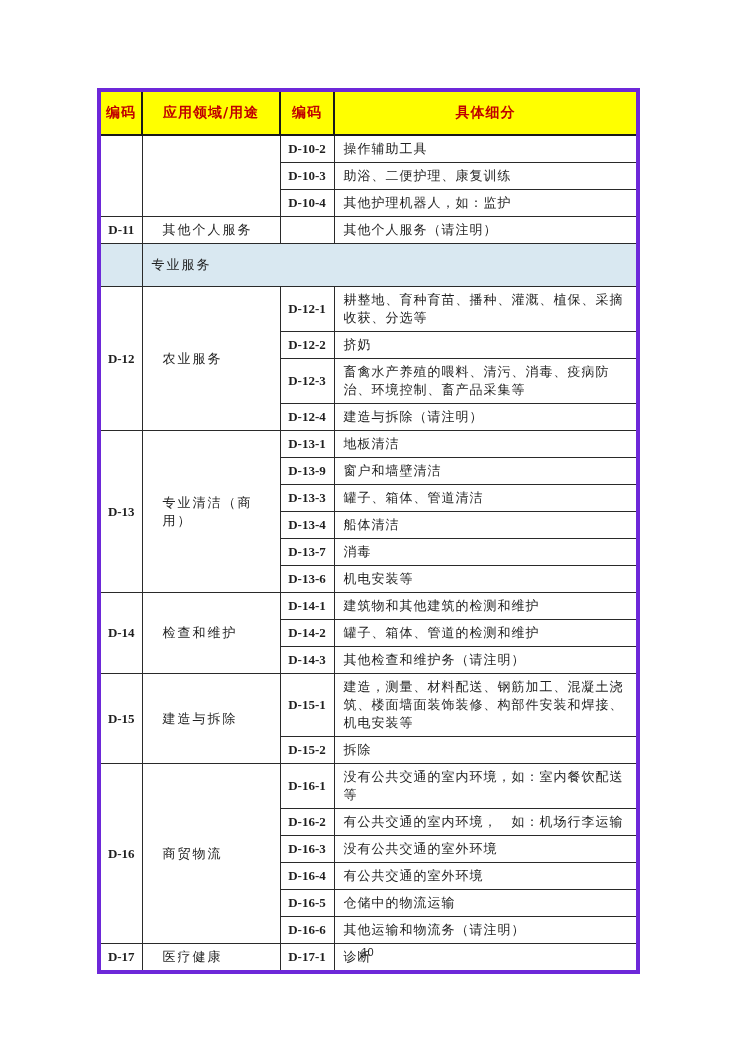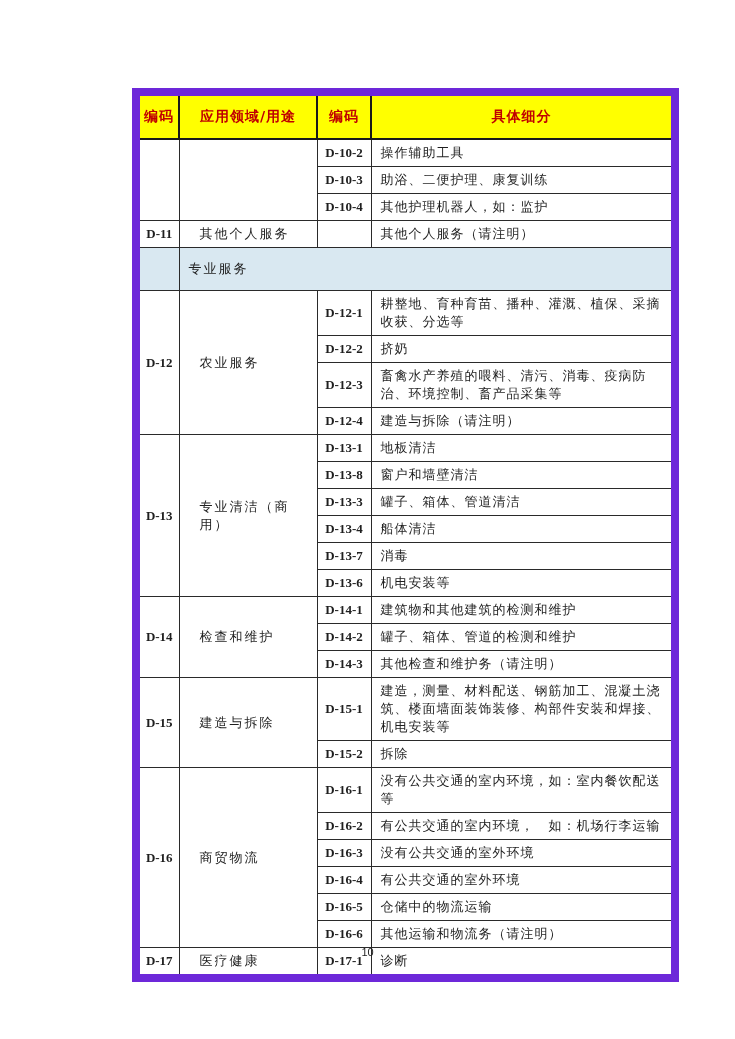--- a/index.html
+++ b/index.html
@@ -5,22 +5,21 @@
   html,body{margin:0;padding:0;}
   body{
     width:735px;height:1039px;background:#ffffff;
     font-family:"DejaVu Sans","Liberation Sans",sans-serif;
     color:#1f1f1f;overflow:hidden;
   }
   .page{position:relative;width:735px;height:1039px;background:#ffffff;}
   table.cls{
     position:absolute;left:97px;top:88px;width:539px;
     border-collapse:collapse;table-layout:fixed;
-    border:8px solid #6d28d9;
-    margin-left:35px;
+    border:4px solid #6d28d9;
   }
   col.c1{width:43px;}
   col.c2{width:138px;}
   col.c3{width:54px;}
   col.c4{width:304px;}
   th.hdr{
     background:#FFFF00;color:#C00000;
     font-weight:bold;font-size:14px;letter-spacing:1px;
     border:2px solid #1a1a1a;height:42px;text-align:center;
     padding:0 2px;
@@ -110,21 +109,21 @@
           <td class="code">D-12-4</td>
           <td class="detail">建造与拆除（请注明）</td>
         </tr>
         <tr>
           <td rowspan="6" class="code">D-13</td>
           <td rowspan="6" class="field">专业清洁（商用）</td>
           <td class="code">D-13-1</td>
           <td class="detail">地板清洁</td>
         </tr>
         <tr>
-          <td class="code">D-13-8</td>
+          <td class="code">D-13-9</td>
           <td class="detail">窗户和墙壁清洁</td>
         </tr>
         <tr>
           <td class="code">D-13-3</td>
           <td class="detail">罐子、箱体、管道清洁</td>
         </tr>
         <tr>
           <td class="code">D-13-4</td>
           <td class="detail">船体清洁</td>
         </tr>

